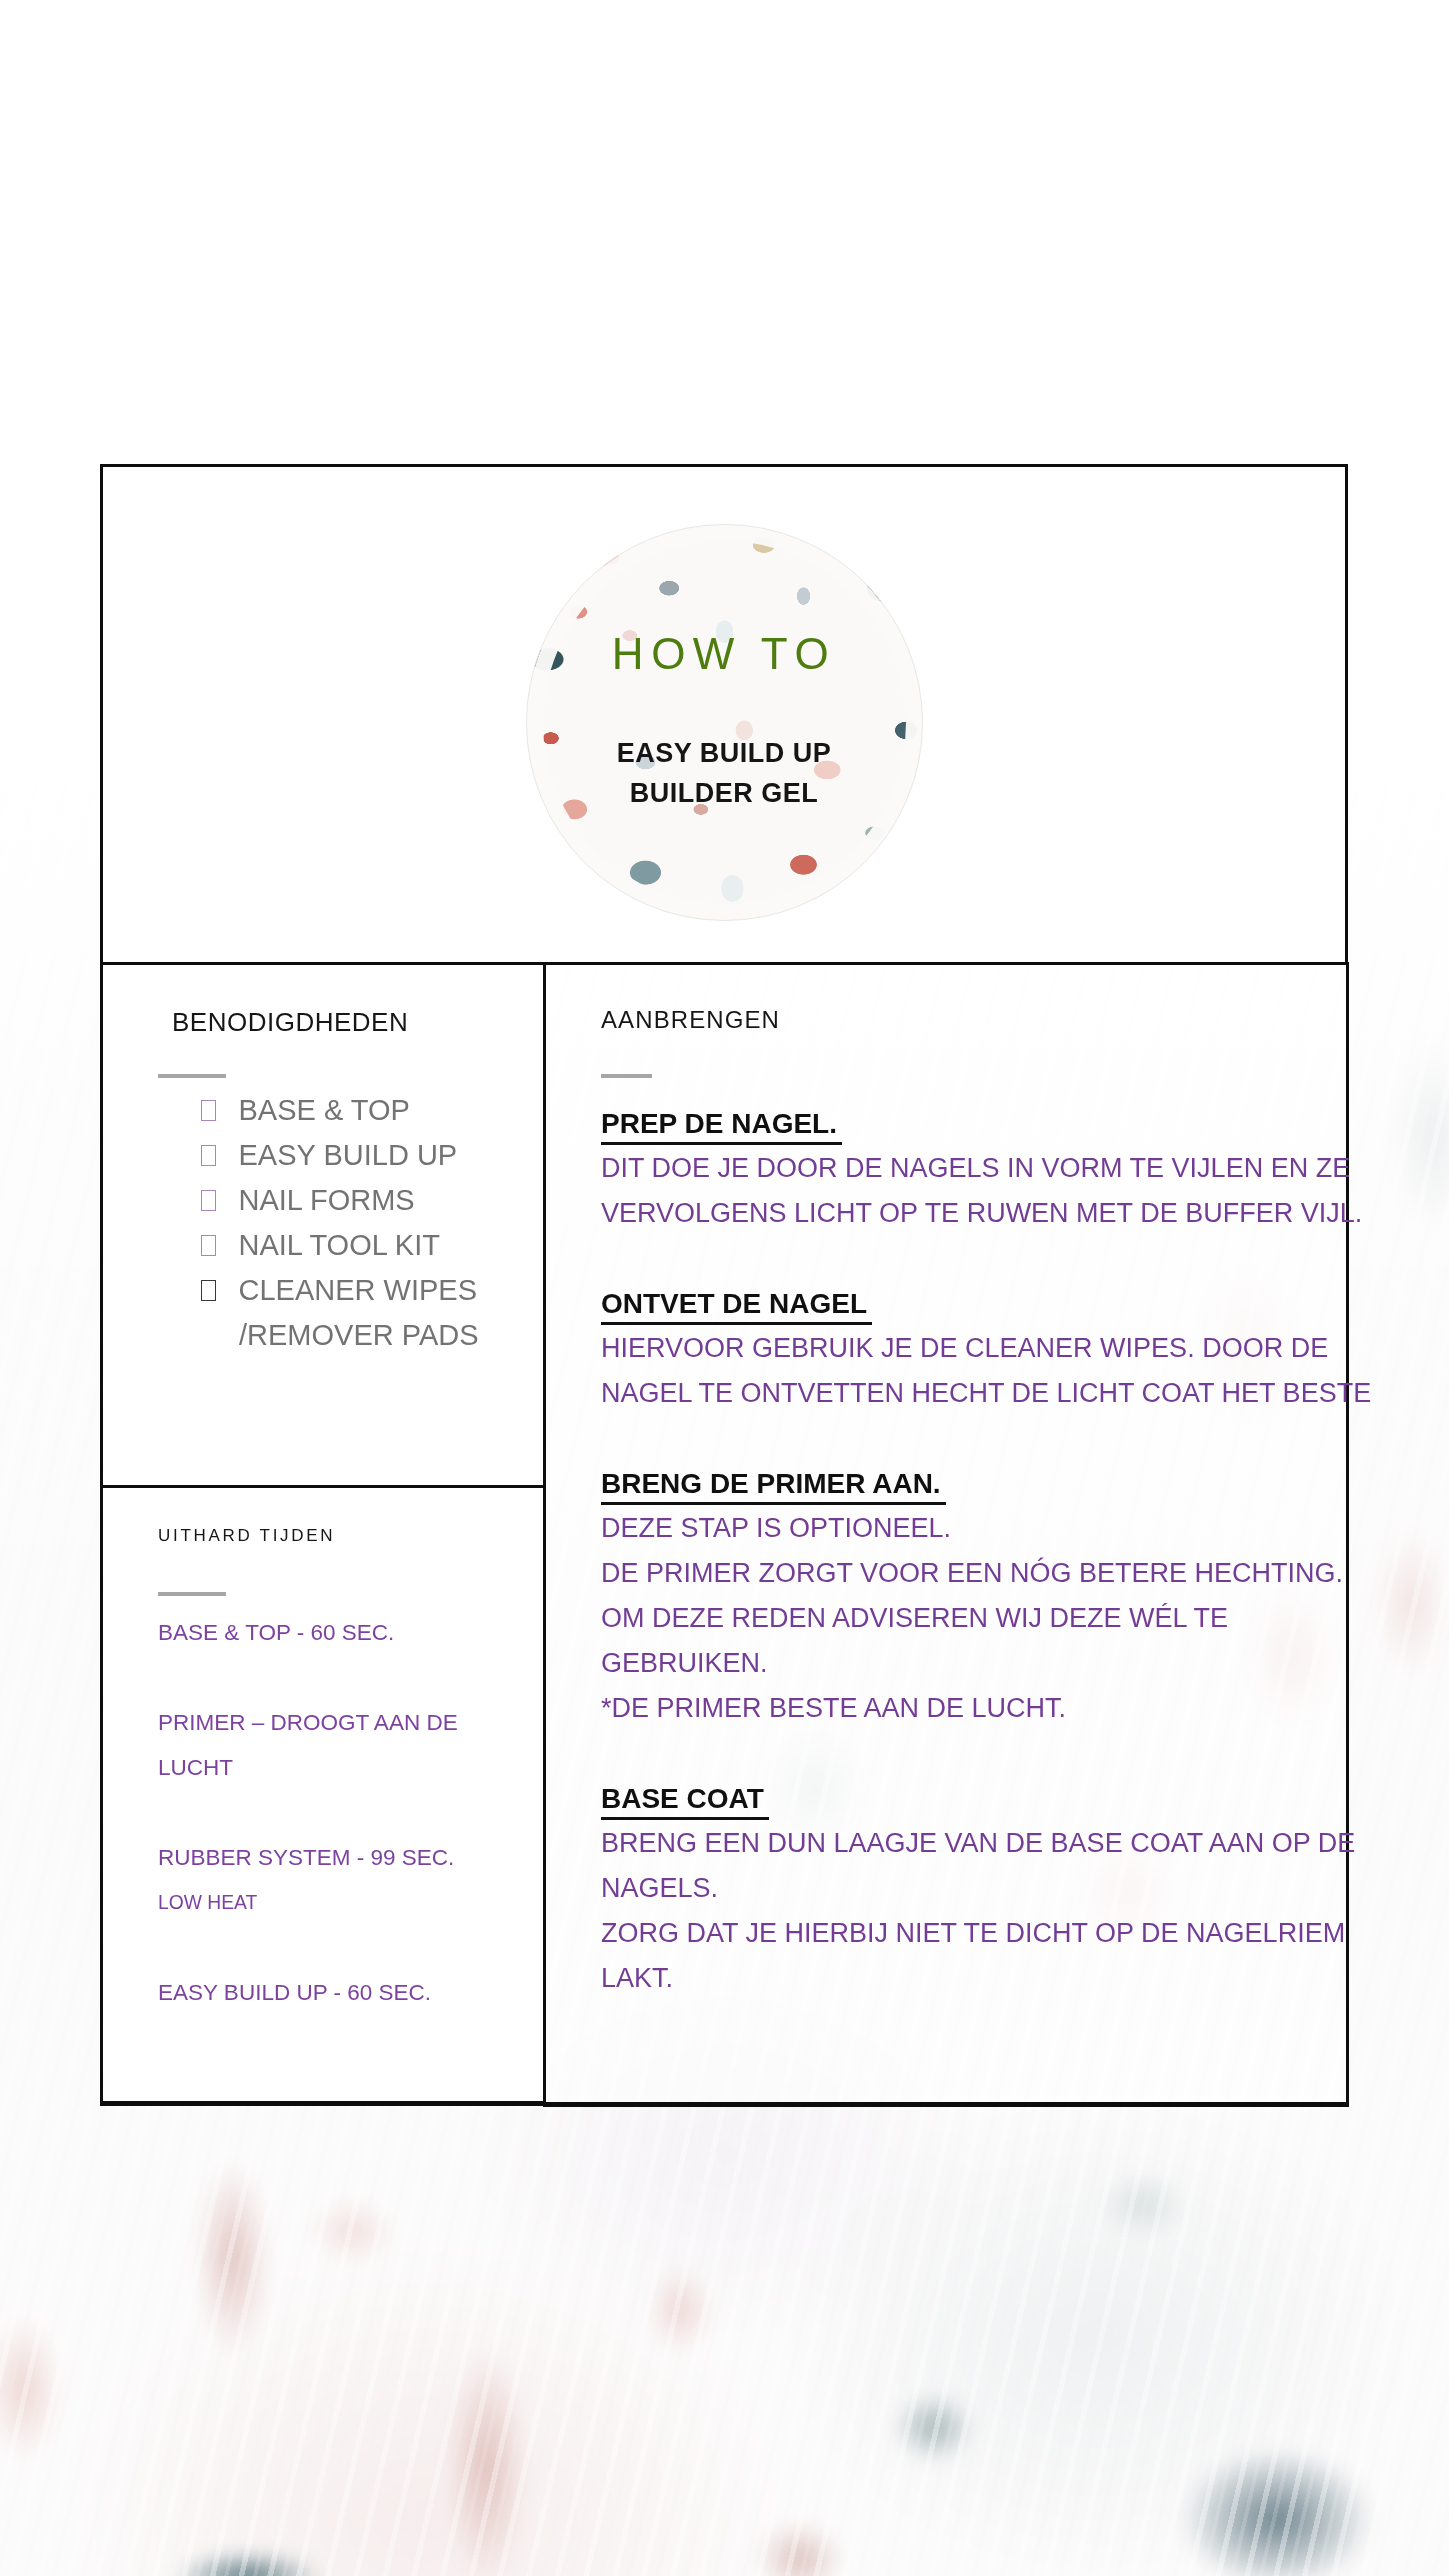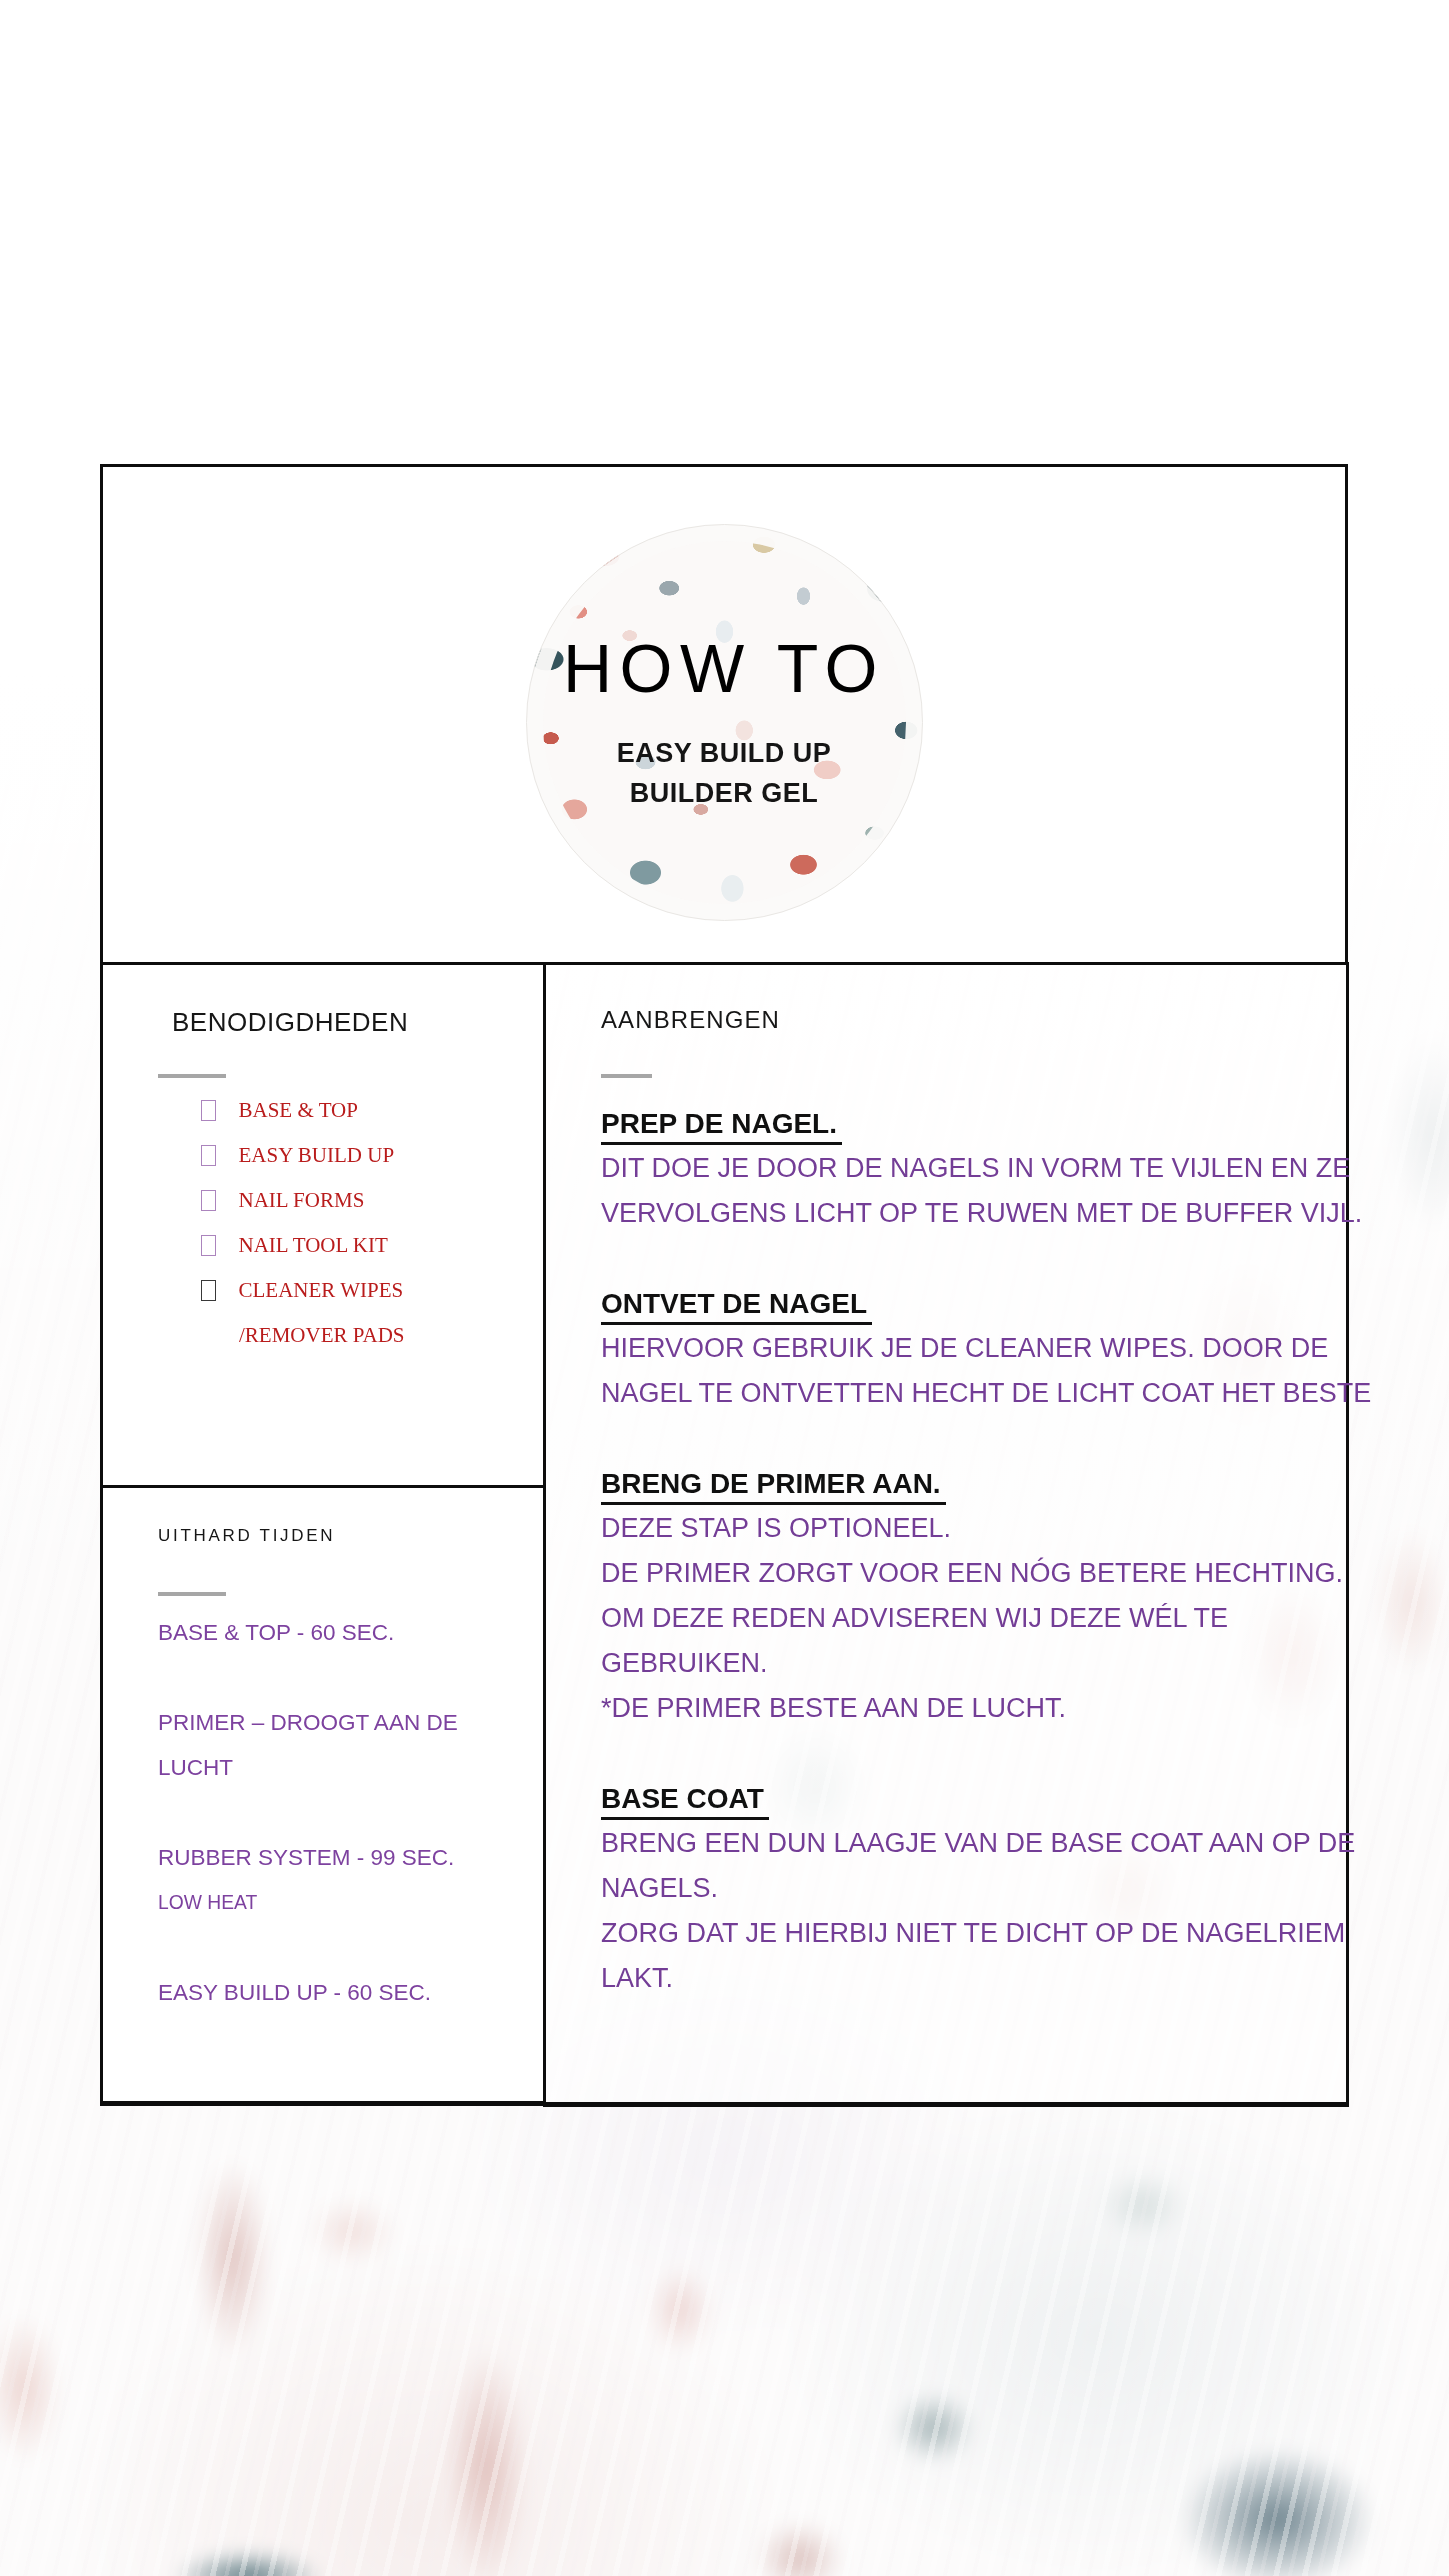--- a/index.html
+++ b/index.html
@@ -78,21 +78,21 @@
       radial-gradient(21.5px 15px at 76% 62%, #f0cdc6 60%, transparent 64%),
       radial-gradient(25px 19.3px at 30% 88%, #7f9aa0 60%, transparent 64%),
       radial-gradient(18px 21.5px at 52% 92%, #e9eef0 60%, transparent 64%),
       radial-gradient(21.5px 16px at 70% 86%, #cd6a5c 60%, transparent 64%),
       radial-gradient(15px 10.7px at 88% 78%, #9fb3b0 60%, transparent 64%),
       radial-gradient(11.8px 8.6px at 44% 72%, #d8a9a1 60%, transparent 64%);
     box-shadow:inset 0 0 0 16px rgba(251,250,249,.96);
   }
   .logo-title{
     position:absolute;left:100px;top:629px;width:1248px;text-align:center;
-    font-size:68px;font-weight:300;letter-spacing:7.5px;color:#000000;white-space:nowrap;
+    font-size:44px;font-weight:300;letter-spacing:7.5px;color:#4d7c0f;white-space:nowrap;
   }
   .logo-sub{
     position:absolute;left:100px;top:733px;width:1248px;text-align:center;
     font-size:27px;font-weight:bold;letter-spacing:0.5px;line-height:40px;color:#151515;
   }
   
   .h-left{position:absolute;color:#161616;white-space:nowrap;}
   .h-benodigdheden{left:172px;top:1007px;font-size:26px;letter-spacing:0.5px;}
   .h-uithard{left:158px;top:1526px;font-size:17px;letter-spacing:2.7px;}
   .rule{position:absolute;height:4.3px;background:#a6a6a6;}
@@ -100,21 +100,21 @@
   .rule-2{left:158px;top:1592px;width:68px;}
   .rule-3{left:601px;top:1074px;width:51px;}
   .chk-list{position:absolute;left:201px;top:1088px;}
   .chk-row{display:flex;align-items:center;height:45px;}
   .chk-box{
     width:15px;height:20.4px;box-sizing:border-box;border:1.6px solid #ab84bd;
     margin-right:22.5px;background:transparent;flex:0 0 auto;
   }
   .chk-box.dark{border-color:#383838;}
   .chk-row.wrap{padding-left:38px;}
-  .chk-label{font-size:21px;color:#b91c1c;white-space:nowrap;font-family:Liberation Serif, serif;}
+  .chk-label{font-size:29px;color:#737373;white-space:nowrap;}
   .time-list{position:absolute;left:158px;top:1610px;}
   .time-line{font-size:22.5px;line-height:45px;color:#7d429f;white-space:nowrap;}
   .time-line.small{font-size:19.3px;}
   .time-line.gap{margin-top:45px;}
   
   .h-aanbrengen{position:absolute;left:601px;top:1006px;font-size:24px;letter-spacing:1.1px;color:#161616;white-space:nowrap;}
   .steps{position:absolute;left:601px;top:1101px;width:730px;}
   .step{margin-bottom:45px;}
   .step-title{height:45px;line-height:45px;font-weight:bold;font-size:28px;color:#101010;white-space:nowrap;}
   .step-title span{display:inline-block;line-height:34px;border-bottom:3.2px solid #101010;padding:0 5.4px 1.1px 0;}

